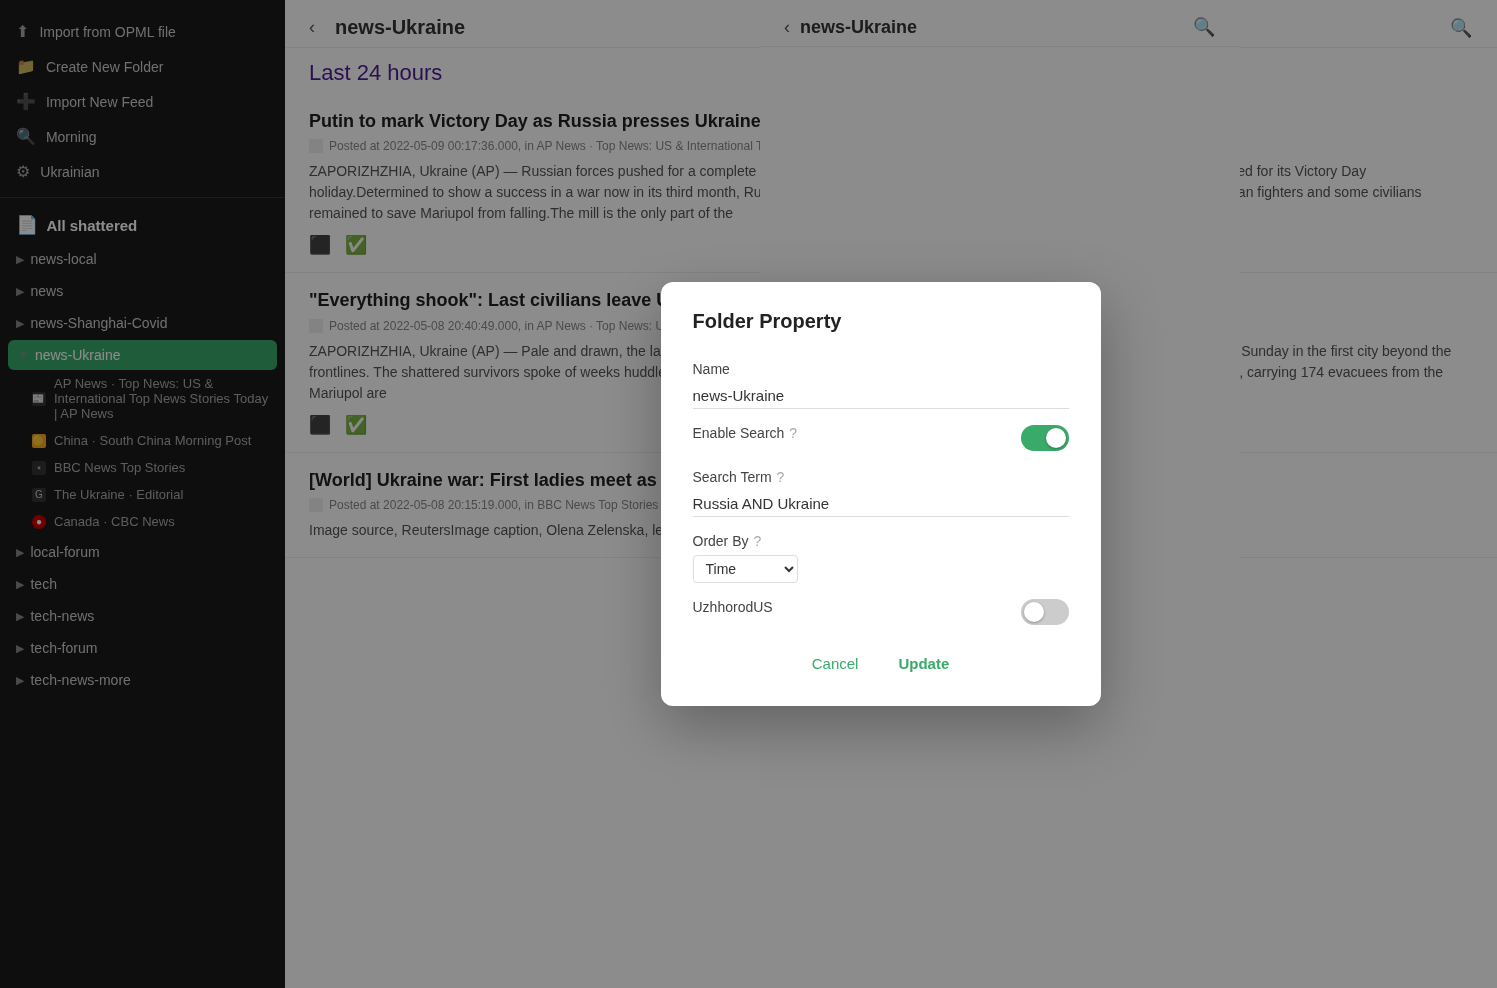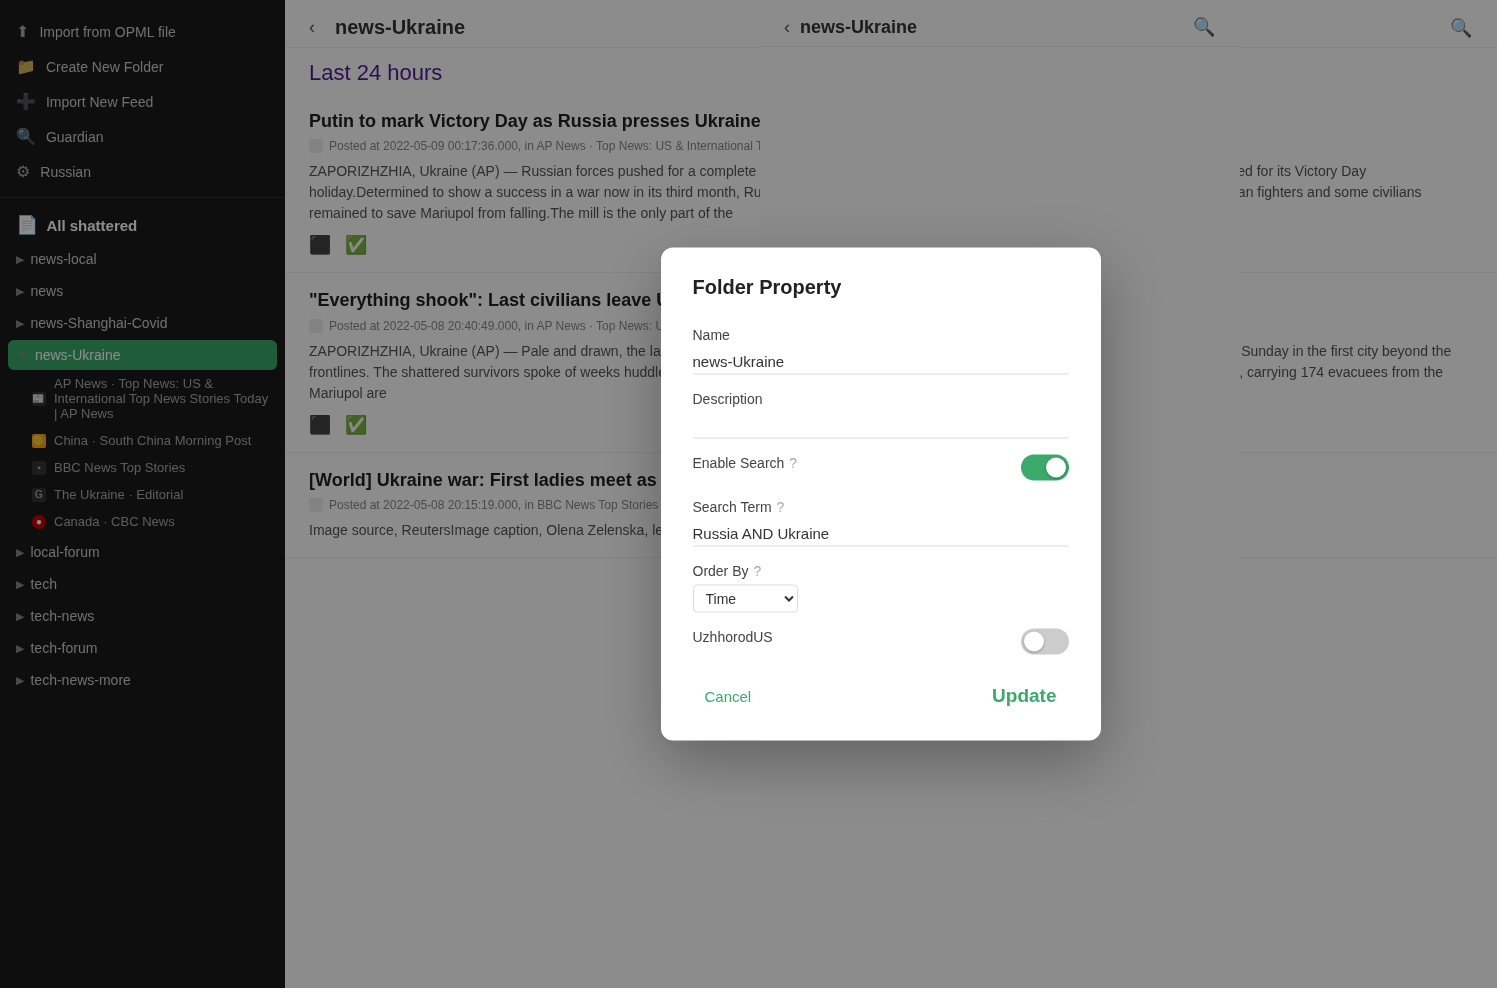--- a/index.html
+++ b/index.html
@@ -273,34 +273,34 @@
       padding: 4px 8px;
       font-size: 14px;
       color: #333;
       background: #fff;
       cursor: pointer;
     }
 
     
     .modal-footer {
       display: flex;
-      justify-content: space-between;
+      justify-content: center;
       gap: 16px;
       margin-top: 24px;
     }
     .btn-cancel {
       font-size: 15px;
       color: #3aaa6a;
       cursor: pointer;
       background: none;
       border: none;
       padding: 6px 12px;
     }
     .btn-update {
-      font-size: 19px;
+      font-size: 15px;
       color: #3aaa6a;
       font-weight: 600;
       cursor: pointer;
       background: none;
       border: none;
       padding: 6px 12px;
     }
 
     
     .second-panel {
@@ -333,25 +333,25 @@
     <div class="sidebar-action">
       <span class="icon">📁</span>
       <span>Create New Folder</span>
     </div>
     <div class="sidebar-action">
       <span class="icon">➕</span>
       <span>Import New Feed</span>
     </div>
     <div class="sidebar-action">
       <span class="icon">🔍</span>
-      <span>Guardian</span>
+      <span>Morning</span>
     </div>
     <div class="sidebar-action">
       <span class="icon">⚙</span>
-      <span>Russian</span>
+      <span>Ukrainian</span>
     </div>
   </div>
 
   <div class="sidebar-section-label">
     <span class="icon">📄</span>
     <span>All shattered</span>
   </div>
 
   <div class="sidebar-group">
     <div class="sidebar-group-header">
@@ -494,26 +494,20 @@
 <div class="modal">
   <div class="modal-title">Folder Property</div>
 
   <div class="modal-field">
     <div class="modal-field-label">
       <span>Name</span>
     </div>
     <input class="modal-input" type="text" value="news-Ukraine" style="">
   </div>
 
-  <div class="modal-field">
-    <div class="modal-field-label">
-      <span>Description</span>
-    </div>
-    <input class="modal-input" type="text" value="" style="">
-  </div>
 
   <div class="toggle-row">
     <div class="modal-field-label">
       <span>Enable Search</span>
       <span class="help-icon">?</span>
     </div>
     <div class="toggle-switch on">
       <div class="toggle-knob"></div>
     </div>
   </div>

